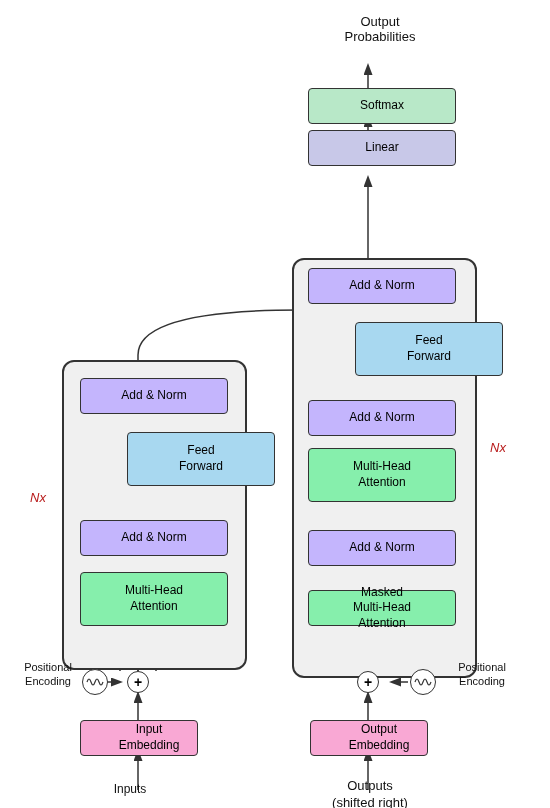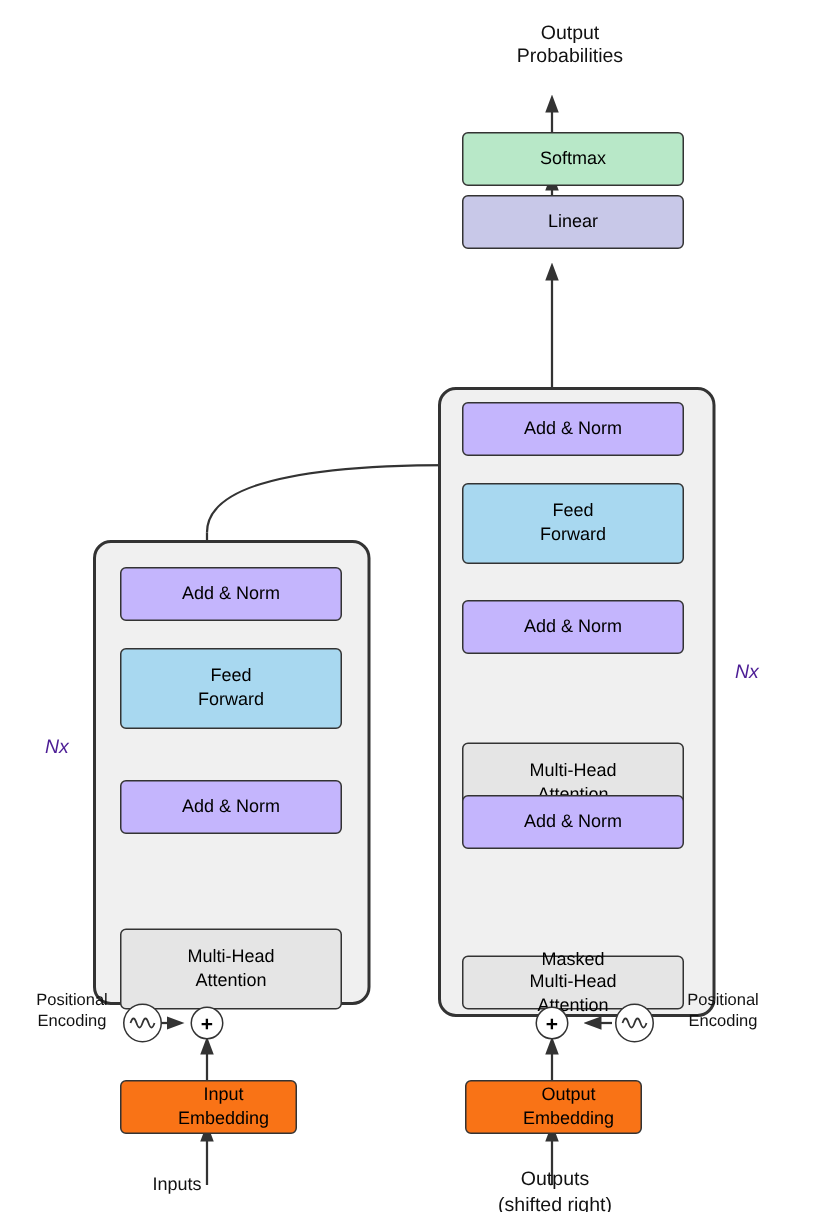--- a/index.html
+++ b/index.html
@@ -24,23 +24,23 @@
       border-radius: 4px;
       text-align: center;
       display: flex;
       align-items: center;
       justify-content: center;
       font-size: 12px;
       line-height: 1.3;
       border: 1.5px solid #333;
     }
     .box-yellow { background: #c4b5fd; }
-    .box-blue   { background: #a8d8f0; }
-    .box-orange { background: #e5e5e5; margin-top: 47px; }
-    .box-pink   { background: #f97316; padding-left: 20px; }
+    .box-blue   { background: #a8d8f0; margin-left: 47px; }
+    .box-orange { background: #86efac; }
+    .box-pink   { background: #f9a8d4; padding-left: 20px; }
     .box-green  { background: #b8e8c8; }
     .box-lavender { background: #c8c8e8; }
 
     
     .group {
       position: absolute;
       border: 2px solid #333;
       border-radius: 12px;
       background: #f0f0f0;
     }
@@ -58,21 +58,21 @@
       position: absolute;
       text-align: center;
       font-size: 12px;
       color: #111;
     }
 
     .nx-label {
       position: absolute;
       font-size: 13px;
       font-style: italic;
-      color: #4c1d95;
+      color: #b91c1c;
     }
 
     
     .sine-circle {
       position: absolute;
       width: 26px;
       height: 26px;
       border-radius: 50%;
       border: 1.5px solid #333;
       background: #fff;
@@ -246,21 +246,21 @@
   </div>
 
   <div class="plus-circle" style="left:127px; top:671px;">
     <span>+</span>
   </div>
 
   <div class="label" style="top:660px; left:12px; width:72px; font-size:11px; line-height:1.3;">
     <span>Positional<br>Encoding</span>
   </div>
 
-  <div class="label" style="top:782px; left:88px; width:60px;">
+  <div class="label" style="top:782px; left:100px; width:60px;">
     <span>Inputs</span>
   </div>
 
   <div class="box box-pink" style="left:310px; top:720px; width:118px; height:36px;">
     <span>Output<br>Embedding</span>
   </div>
 
   <div class="sine-circle" style="left:410px; top:669px;">
     <svg width="18" height="14" viewBox="0 0 18 14">
       <path d="M1,7 Q3,1 5,7 Q7,13 9,7 Q11,1 13,7 Q15,13 17,7" fill="none" stroke="#333" stroke-width="1.2"></path>

